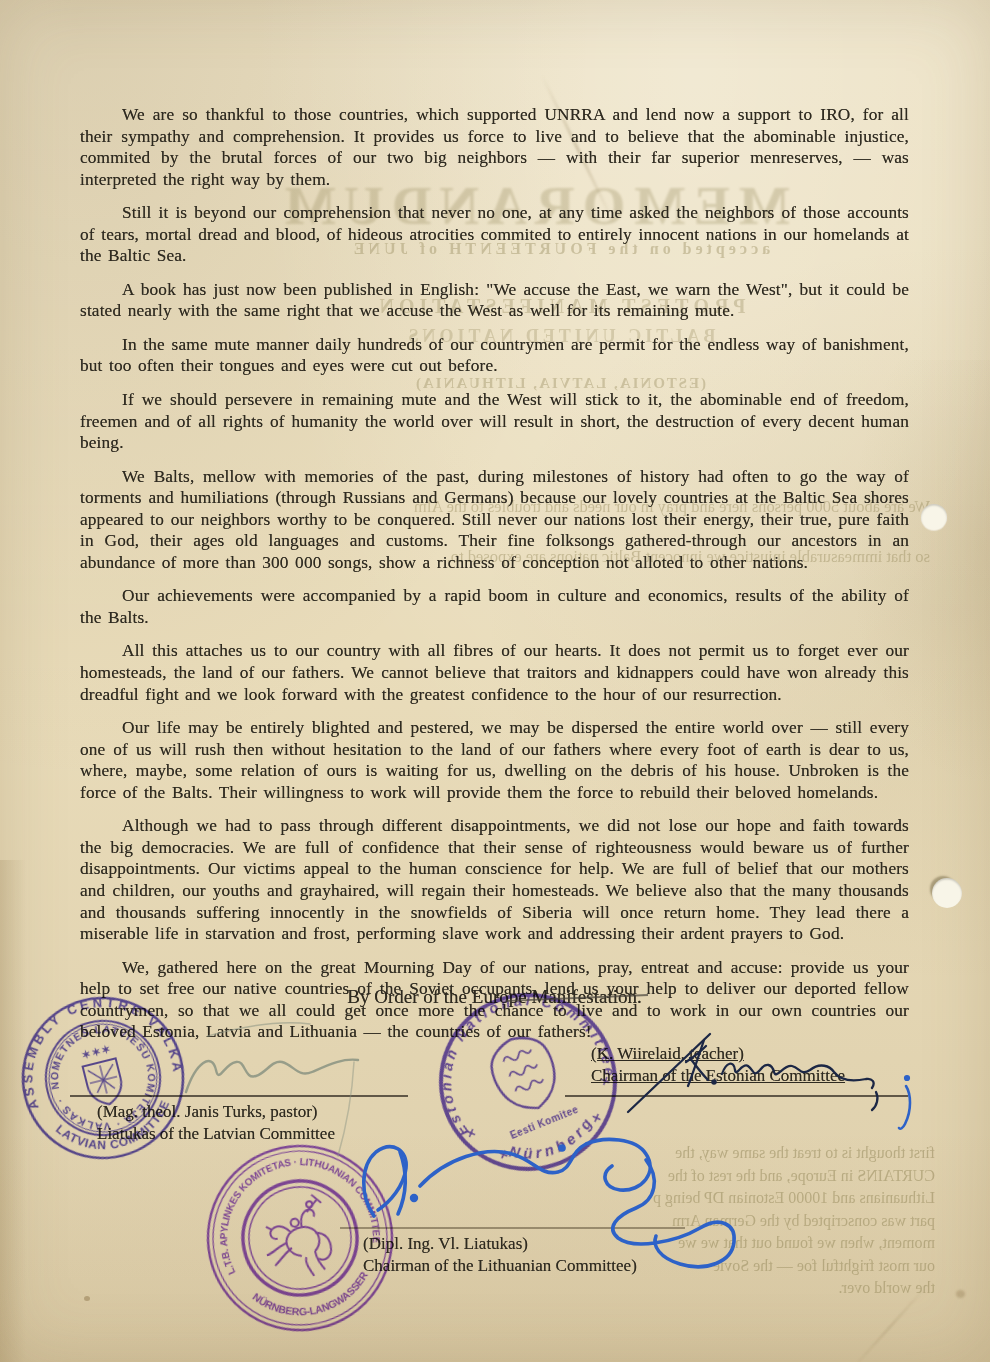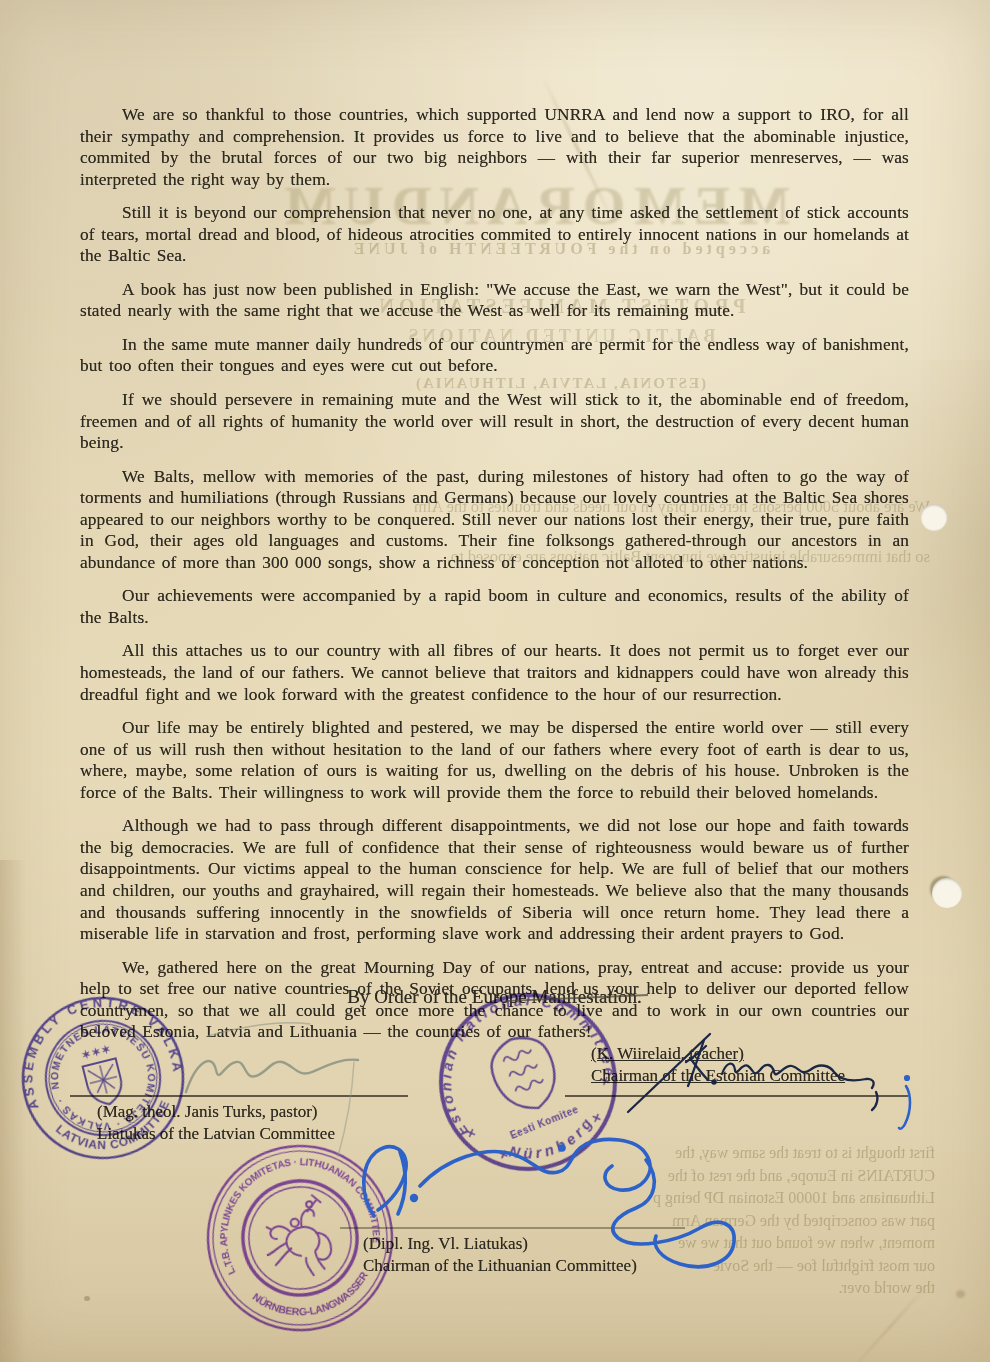--- a/index.html
+++ b/index.html
@@ -108,21 +108,21 @@
     <div>CURTAINS in Europe, and the rest of the</div>
     <div>Lithuanians and 10000 Estonian DP being p</div>
     <div>part was conscripted by the German Arm</div>
     <div>moment, when we found out that we we</div>
     <div>our most frightful foe — the Sovie</div>
     <div>the world over.</div>
   </div>
 
   <div class="body-text">
     <p>We are so thankful to those countries, which supported UNRRA and lend now a support to IRO, for all their sympathy and comprehension. It provides us force to live and to believe that the abominable injustice, commited by the brutal forces of our two big neighbors — with their far superior menreserves, — was interpreted the right way by them.</p>
-    <p>Still it is beyond our comprehension that never no one, at any time asked the settlement of stick accounts of tears, mortal dread and blood, of hideous atrocities commited to entirely innocent nations in our homelands at the Baltic Sea.</p>
+    <p>Still it is beyond our comprehension that never no one, at any time asked the neighbors of those accounts of tears, mortal dread and blood, of hideous atrocities commited to entirely innocent nations in our homelands at the Baltic Sea.</p>
     <p>A book has just now been published in English: "We accuse the East, we warn the West", but it could be stated nearly with the same right that we accuse the West as well for its remaining mute.</p>
     <p>In the same mute manner daily hundreds of our countrymen are permit for the endless way of banishment, but too often their tongues and eyes were cut out before.</p>
     <p>If we should persevere in remaining mute and the West will stick to it, the abominable end of freedom, freemen and of all rights of humanity the world over will result in short, the destruction of every decent human being.</p>
     <p>We Balts, mellow with memories of the past, during milestones of history had often to go the way of torments and humiliations (through Russians and Germans) because our lovely countries at the Baltic Sea shores appeared to our neighbors worthy to be conquered. Still never our nations lost their energy, their true, pure faith in God, their ages old languages and customs. Their fine folksongs gathered-through our ancestors in an abundance of more than 300 000 songs, show a richness of conception not alloted to other nations.</p>
     <p>Our achievements were accompanied by a rapid boom in culture and economics, results of the ability of the Balts.</p>
     <p>All this attaches us to our country with all fibres of our hearts. It does not permit us to forget ever our homesteads, the land of our fathers. We cannot believe that traitors and kidnappers could have won already this dreadful fight and we look forward with the greatest confidence to the hour of our resurrection.</p>
     <p>Our life may be entirely blighted and pestered, we may be dispersed the entire world over — still every one of us will rush then without hesitation to the land of our fathers where every foot of earth is dear to us, where, maybe, some relation of ours is waiting for us, dwelling on the debris of his house. Unbroken is the force of the Balts. Their willingness to work will provide them the force to rebuild their beloved homelands.</p>
     <p>Although we had to pass through different disappointments, we did not lose our hope and faith towards the big democracies. We are full of confidence that their sense of righteousness would beware us of further disappointments. Our victims appeal to the human conscience for help. We are full of belief that our mothers and children, our youths and grayhaired, will regain their homesteads. We believe also that the many thousands and thousands suffering innocently in the snowfields of Siberia will once return home. They lead there a miserable life in starvation and frost, performing slave work and addressing their ardent prayers to God.</p>
     <p>We, gathered here on the great Mourning Day of our nations, pray, entreat and accuse: provide us your help to set free our native countries of the Soviet occupants, lend us your help to deliver our deported fellow countrymen, so that we all could get once more the chance to live and to work in our own countries our beloved Estonia, Latvia and Lithuania — the countries of our fathers!</p>
   </div>

